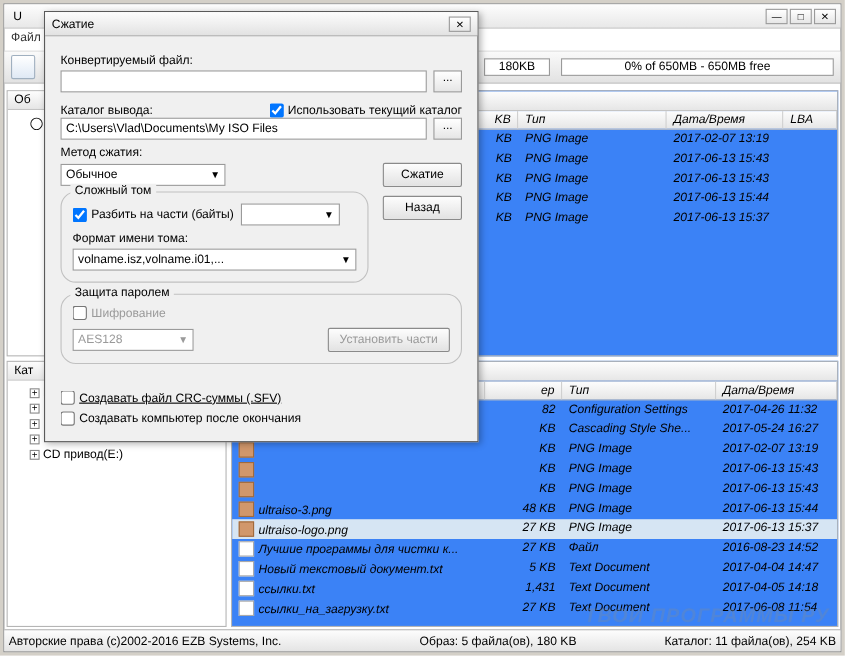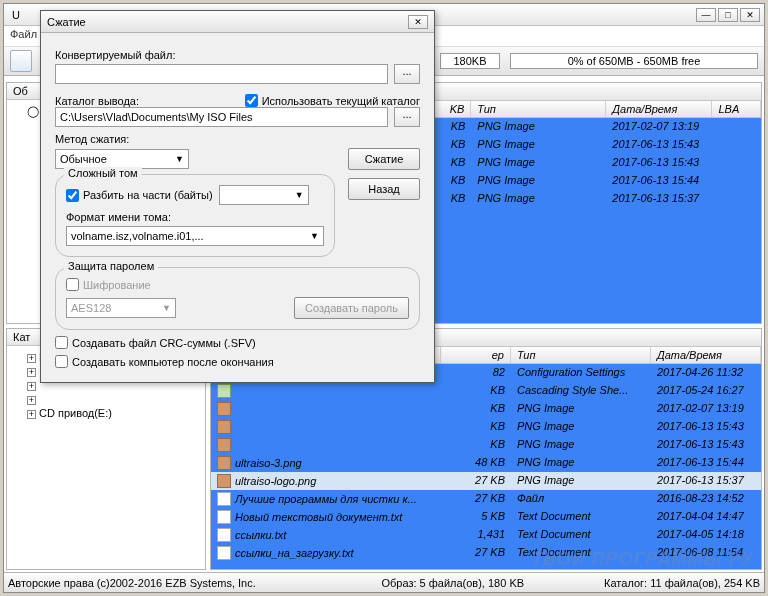--- a/index.html
+++ b/index.html
@@ -252,21 +252,21 @@
           <span>Использовать текущий каталог</span>
         </label>
     </div>
     <div class="field-row">
       <input class="txt-input" value="C:\Users\Vlad\Documents\My ISO Files" style="">
       <div class="browse">...</div>
     </div>
 
     <span class="lbl">Метод сжатия:</span>
     <div class="field-row">
-      <div class="combo" style="width:134px;">
+      <div class="combo" style="width:150px;">
           <span>Обычное</span>
           <span class="arr">▼</span>
         </div>
       <div style="flex:1"></div>
       <button class="btn">Сжатие</button>
     </div>
 
     <div class="field-row" style="margin-top:8px;">
       <div style="flex:1"></div>
       <button class="btn">Назад</button>
@@ -296,25 +296,25 @@
       <label class="chk disabled">
           <input type="checkbox" style="">
           <span>Шифрование</span>
         </label>
       <div class="field-row" style="margin-top:4px;">
         <div class="combo disabled" style="width:110px;gap:28px;">
             <span>AES128</span>
             <span class="arr">▼</span>
           </div>
         <div style="flex:1"></div>
-        <button class="btn disabled">Создавать пароль</button>
-      </div>
-    </div>
-
-    <label class="chk" style="margin-top:6px; display:flex;">
+        <button class="btn disabled">Установить части</button>
+      </div>
+    </div>
+
+    <label class="chk" style="margin-top:24px; display:flex;text-decoration:underline;">
         <input type="checkbox" style="">
         <span>Создавать файл CRC-суммы (.SFV)</span>
       </label>
     <label class="chk" style="margin-top:6px; display:flex;">
         <input type="checkbox" style="">
         <span>Создавать компьютер после окончания</span>
       </label>
   </div>
 </div>
 

